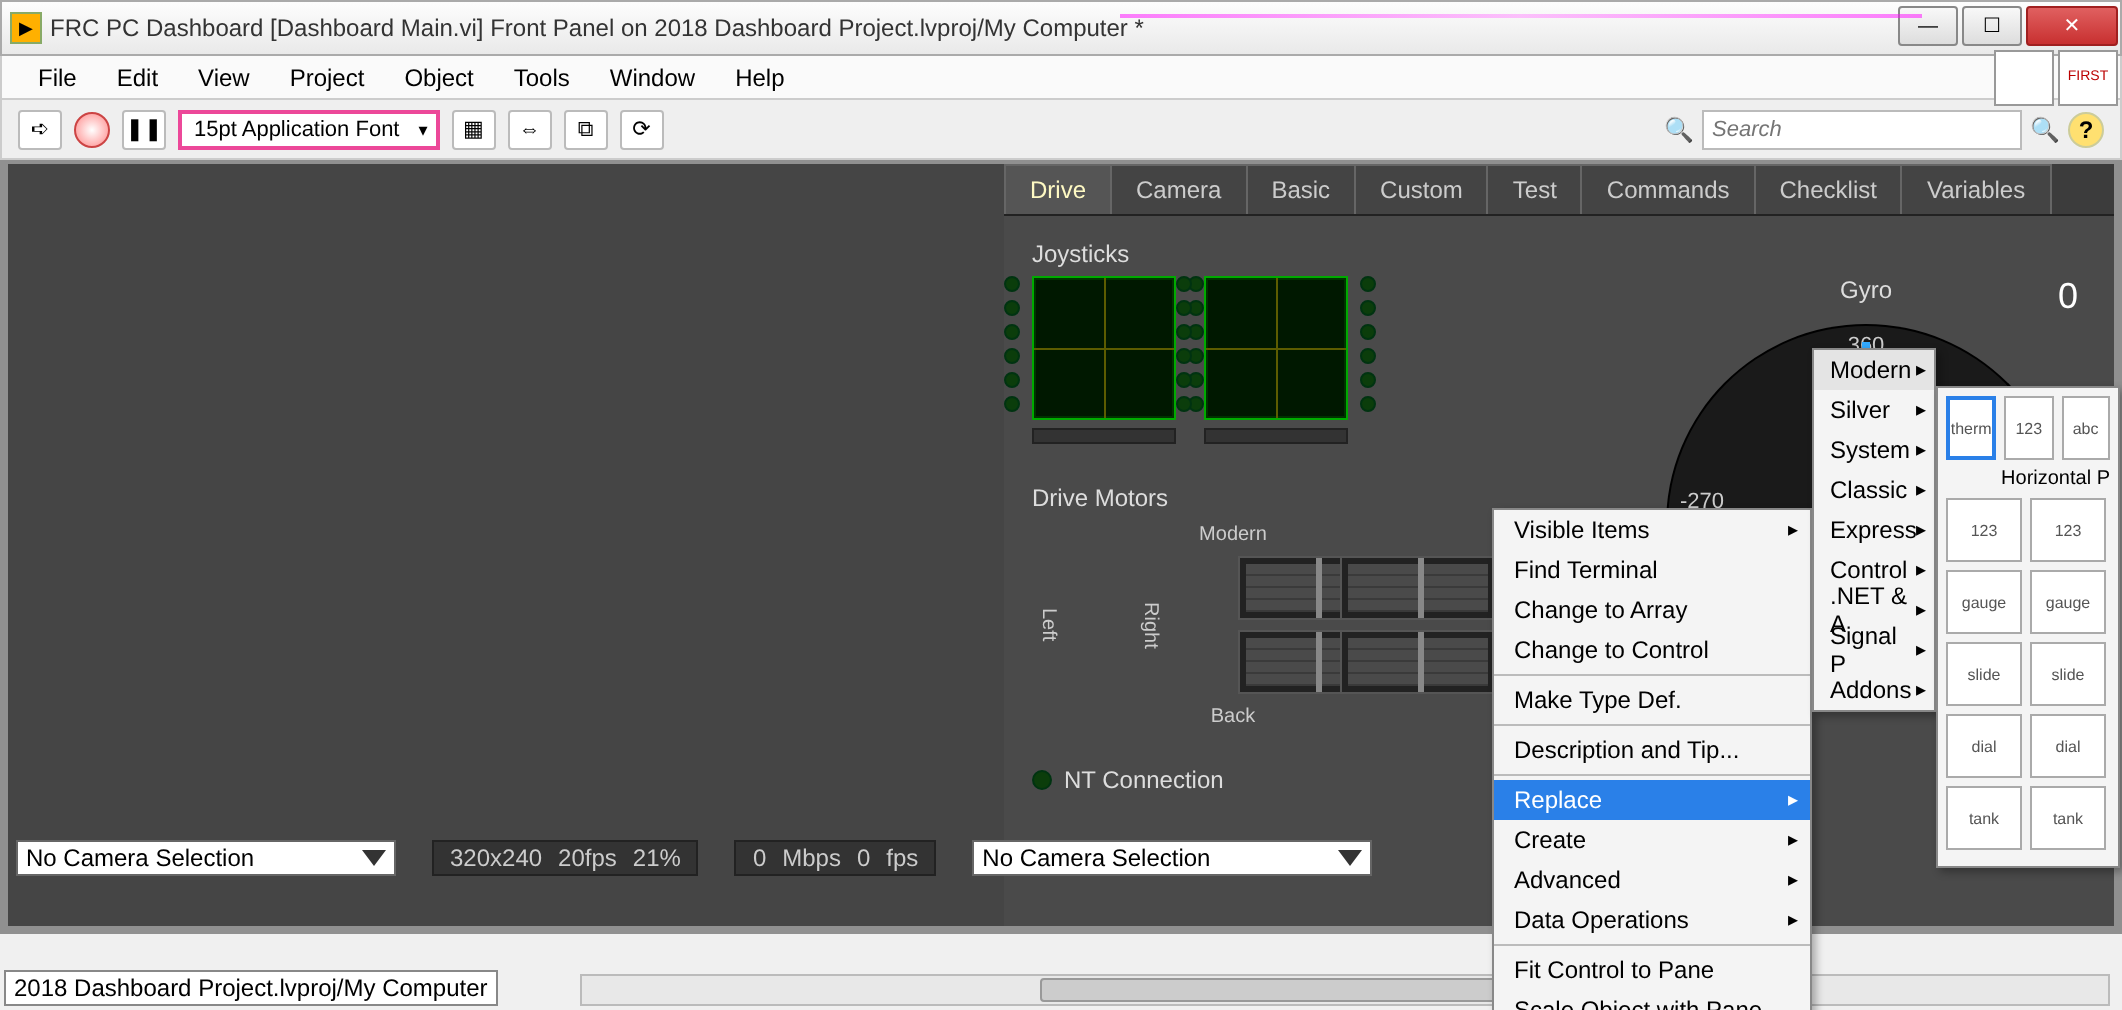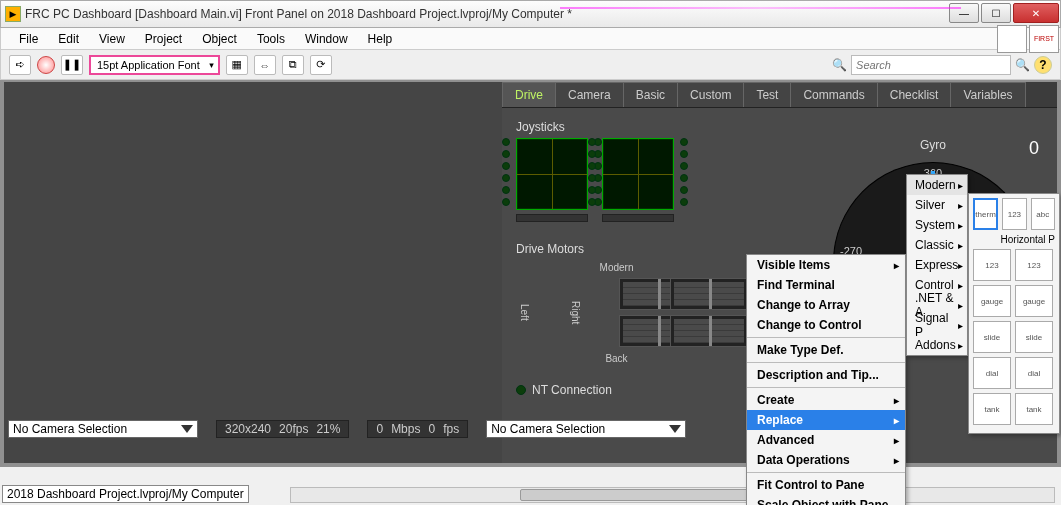--- a/index.html
+++ b/index.html
@@ -27,21 +27,21 @@
   .search-box input { width: 160px; height: 20px; border: 1px solid #bbb; padding: 0 4px; font-size:11px; color:#888; font-style:italic;}
   .help-q { width:18px; height:18px; border-radius:50%; background:#ffe070; border:1px solid #cc9; display:flex;align-items:center;justify-content:center; font-weight:bold;}
 
   
   .canvas-outer { border: 4px solid #909090; border-top: 2px solid #909090; height: 387px; background: #505050; display:flex; position:relative; overflow:hidden;}
   .cam-pane { width: 498px; background: #454545; position:relative;}
   .ctrl-pane { flex:1; background:#4a4a4a; position:relative;}
 
   .tabs { display:flex; background:#3c3c3c; border-bottom: 1px solid #222;}
   .tab { padding: 5px 12px; color:#ccc; background:#444; border:1px solid #666; border-bottom:none; margin-right:-1px; font-size:12px; cursor:default;}
-  .tab.active { background:#555; color:#bef264; }
+  .tab.active { background:#555; color:#fef9c3; }
 
   .section-label { color:#ddd; font-size:12px; margin: 6px 0 4px 0;}
   .ctrl-body { padding: 6px 14px; position:relative;}
 
   
   .joys { display:flex; gap:14px; }
   .joy { position:relative; }
   .joy-grid { width:72px; height:72px; background:#001800; border:1px solid #0a0; position:relative; box-shadow: inset 0 0 0 1px #030;}
   .joy-grid::before,.joy-grid::after{content:"";position:absolute;background:#5c5c00;}
   .joy-grid::before{left:50%;top:0;bottom:0;width:1px;}
@@ -82,21 +82,21 @@
   .cam-sel{flex: 0 0 190px;height:18px;background:#fff;border:1px solid #666;display:flex;align-items:center;justify-content:space-between;padding:0 4px;}
   .cam-sel .tri{width:0;height:0;border-left:6px solid transparent;border-right:6px solid transparent;border-top:8px solid #333;}
   .stat-chunk{height:18px;background:#333;color:#ccc;font-size:10px;display:flex;align-items:center;padding:0 8px;border:1px solid #222;gap:8px;}
 
   .proj-path{height:18px;border:1px solid #888;background:#fff;padding:0 4px;display:inline-flex;align-items:center;position:absolute;left:2px;bottom:2px;}
   .hscroll{position:absolute;left:290px;right:6px;bottom:2px;height:16px;background:#e8e8e8;border:1px solid #bbb;}
   .hscroll .thumb{position:absolute;left:30%;width:40%;top:1px;bottom:1px;background:#ccc;border:1px solid #999;border-radius:2px;}
 
   
   .context-menu{position:absolute;left:746px;top:254px;width:160px;background:#f4f4f4;border:1px solid #888;box-shadow:2px 2px 4px rgba(0,0,0,.3);z-index:20;}
-  .cm-item{height:20px;display:flex;align-items:center;padding:0 10px;font-size:12px;color:#000;position:relative;cursor:default;font-weight:bold;}
+  .cm-item{height:20px;display:flex;align-items:center;padding:0 10px;font-size:12px;color:#000;position:relative;cursor:default;}
   .cm-item.sub::after{content:"▸";position:absolute;right:6px;font-size:10px;}
   .cm-item.sel{background:#2a80e8;color:#fff;}
   .cm-sep{height:1px;background:#bbb;margin:2px 0;}
 
   .submenu1{position:absolute;left:906px;top:174px;width:62px;background:#f4f4f4;border:1px solid #888;box-shadow:2px 2px 4px rgba(0,0,0,.3);z-index:21;}
   .sm-item{height:20px;display:flex;align-items:center;padding:0 8px;font-size:12px;color:#000;position:relative;}
   .sm-item.sub::after{content:"▸";position:absolute;right:4px;font-size:10px;}
   .sm-item.hover{background:#e4e4e4;}
 
   .palette{position:absolute;left:968px;top:193px;width:92px;background:#f4f4f4;border:1px solid #888;box-shadow:2px 2px 4px rgba(0,0,0,.3);z-index:22;padding:4px;}
@@ -291,22 +291,22 @@
 <div class="context-menu" id="ctx">
     <div class="cm-item sub">Visible Items</div>
     <div class="cm-item">Find Terminal</div>
     <div class="cm-item">Change to Array</div>
     <div class="cm-item">Change to Control</div>
     <div class="cm-sep"></div>
     <div class="cm-item">Make Type Def.</div>
     <div class="cm-sep"></div>
     <div class="cm-item">Description and Tip...</div>
     <div class="cm-sep"></div>
+    <div class="cm-item sub sel">Replace</div>
     <div class="cm-item sub">Create</div>
-    <div class="cm-item sub sel">Replace</div>
     <div class="cm-item sub">Advanced</div>
     <div class="cm-item sub">Data Operations</div>
     <div class="cm-sep"></div>
     <div class="cm-item">Fit Control to Pane</div>
     <div class="cm-item">Scale Object with Pane</div>
   </div>
 <div class="submenu1" id="sub1">
     <div class="sm-item sub hover">Modern</div>
     <div class="sm-item sub">Silver</div>
     <div class="sm-item sub">System</div>

